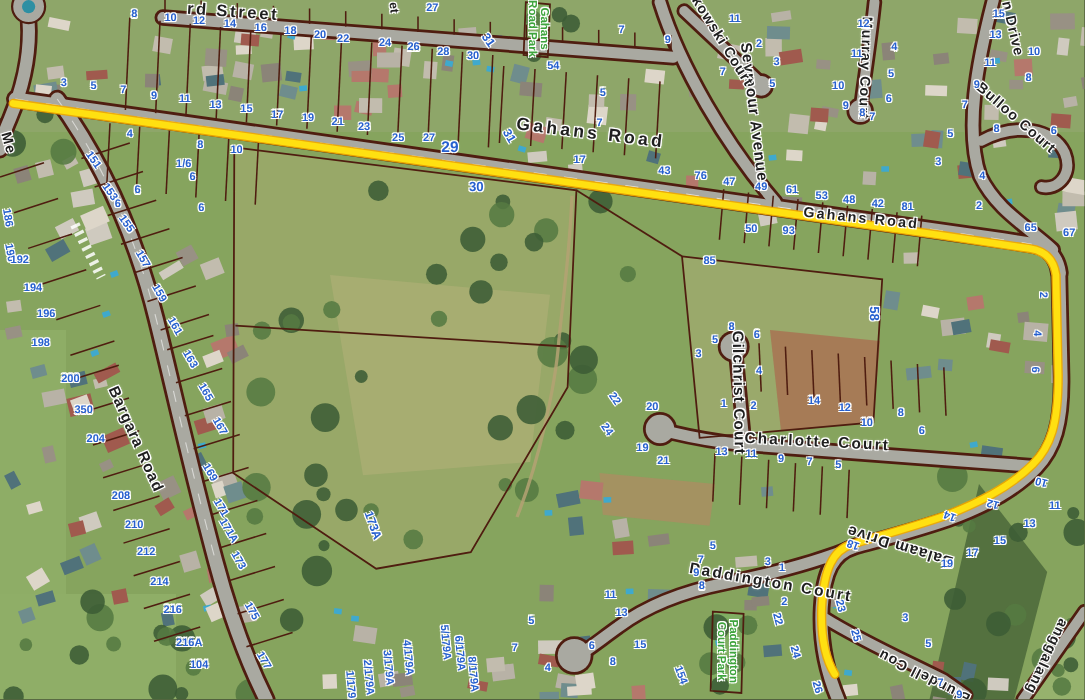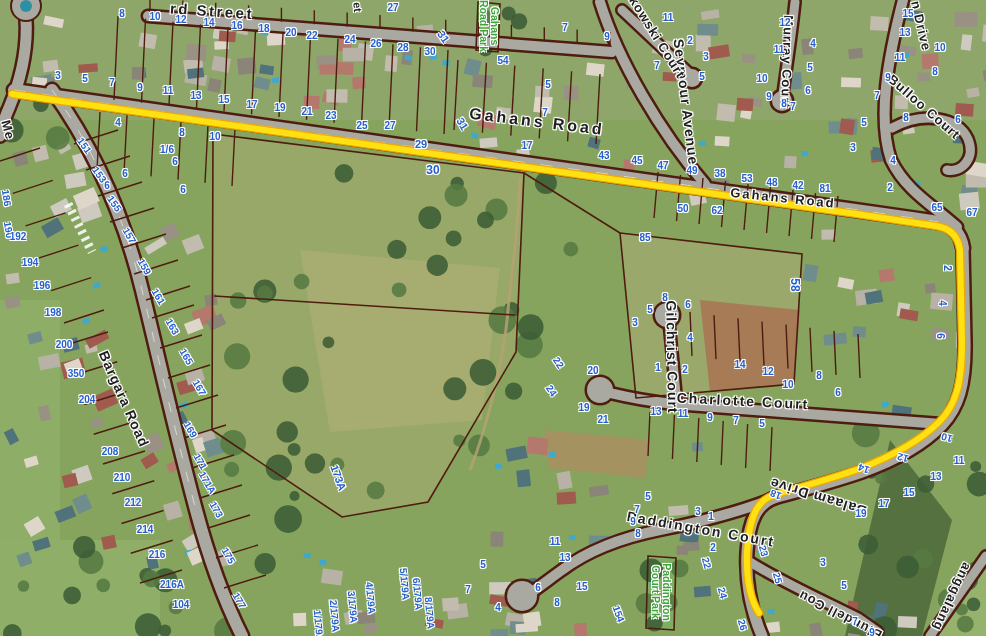--- a/index.html
+++ b/index.html
@@ -551,34 +551,34 @@
       <div class="lbl lot" style="left: 140px; top: 88px; transform: translate(-50%, -50%) rotate(0deg); font-size: 10px; color: rgb(38, 96, 207);">9</div>
       <div class="lbl lot" style="left: 168px; top: 91px; transform: translate(-50%, -50%) rotate(0deg); font-size: 10px; color: rgb(38, 96, 207);">11</div>
       <div class="lbl lot" style="left: 196px; top: 96px; transform: translate(-50%, -50%) rotate(0deg); font-size: 10px; color: rgb(38, 96, 207);">13</div>
       <div class="lbl lot" style="left: 224px; top: 100px; transform: translate(-50%, -50%) rotate(0deg); font-size: 10px; color: rgb(38, 96, 207);">15</div>
       <div class="lbl lot" style="left: 252px; top: 105px; transform: translate(-50%, -50%) rotate(0deg); font-size: 10px; color: rgb(38, 96, 207);">17</div>
       <div class="lbl lot" style="left: 280px; top: 108px; transform: translate(-50%, -50%) rotate(0deg); font-size: 10px; color: rgb(38, 96, 207);">19</div>
       <div class="lbl lot" style="left: 307px; top: 112px; transform: translate(-50%, -50%) rotate(0deg); font-size: 10px; color: rgb(38, 96, 207);">21</div>
       <div class="lbl lot" style="left: 331px; top: 116px; transform: translate(-50%, -50%) rotate(0deg); font-size: 10px; color: rgb(38, 96, 207);">23</div>
       <div class="lbl lot" style="left: 362px; top: 126px; transform: translate(-50%, -50%) rotate(0deg); font-size: 10px; color: rgb(38, 96, 207);">25</div>
       <div class="lbl lot" style="left: 390px; top: 126px; transform: translate(-50%, -50%) rotate(0deg); font-size: 10px; color: rgb(38, 96, 207);">27</div>
-      <div class="lbl lot" style="left: 409px; top: 145px; transform: translate(-50%, -50%) rotate(0deg); font-size: 11px; color: rgb(38, 96, 207); margin-left: 12px;">29</div>
+      <div class="lbl lot" style="left: 409px; top: 133px; transform: translate(-50%, -50%) rotate(0deg); font-size: 14px; color: rgb(38, 96, 207);">29</div>
       <div class="lbl lot" style="left: 503px; top: 61px; transform: translate(-50%, -50%) rotate(0deg); font-size: 10px; color: rgb(38, 96, 207);">54</div>
       <div class="lbl lot" style="left: 548px; top: 85px; transform: translate(-50%, -50%) rotate(0deg); font-size: 10px; color: rgb(38, 96, 207);">5</div>
       <div class="lbl lot" style="left: 545px; top: 113px; transform: translate(-50%, -50%) rotate(0deg); font-size: 10px; color: rgb(38, 96, 207);">7</div>
       <div class="lbl lot" style="left: 527px; top: 146px; transform: translate(-50%, -50%) rotate(0deg); font-size: 10px; color: rgb(38, 96, 207);">17</div>
       <div class="lbl lot" style="left: 565px; top: 28px; transform: translate(-50%, -50%) rotate(0deg); font-size: 10px; color: rgb(38, 96, 207);">7</div>
       <div class="lbl lot" style="left: 607px; top: 37px; transform: translate(-50%, -50%) rotate(0deg); font-size: 10px; color: rgb(38, 96, 207);">9</div>
       <div class="lbl lot" style="left: 668px; top: 18px; transform: translate(-50%, -50%) rotate(0deg); font-size: 10px; color: rgb(38, 96, 207);">11</div>
       <div class="lbl lot" style="left: 690px; top: 41px; transform: translate(-50%, -50%) rotate(0deg); font-size: 10px; color: rgb(38, 96, 207);">2</div>
       <div class="lbl lot" style="left: 706px; top: 57px; transform: translate(-50%, -50%) rotate(0deg); font-size: 10px; color: rgb(38, 96, 207);">3</div>
       <div class="lbl lot" style="left: 702px; top: 77px; transform: translate(-50%, -50%) rotate(0deg); font-size: 10px; color: rgb(38, 96, 207);">5</div>
       <div class="lbl lot" style="left: 657px; top: 66px; transform: translate(-50%, -50%) rotate(0deg); font-size: 10px; color: rgb(38, 96, 207);">7</div>
       <div class="lbl lot" style="left: 604px; top: 156px; transform: translate(-50%, -50%) rotate(0deg); font-size: 10px; color: rgb(38, 96, 207);">43</div>
-      <div class="lbl lot" style="left: 637px; top: 161px; transform: translate(-50%, -50%) rotate(0deg); font-size: 10px; color: rgb(38, 96, 207);">45</div>
+      <div class="lbl lot" style="left: 637px; top: 161px; transform: translate(-50%, -50%) rotate(0deg); font-size: 10px; color: rgb(38, 96, 207);">76</div>
       <div class="lbl lot" style="left: 785px; top: 23px; transform: translate(-50%, -50%) rotate(0deg); font-size: 10px; color: rgb(38, 96, 207);">12</div>
       <div class="lbl lot" style="left: 779px; top: 50px; transform: translate(-50%, -50%) rotate(0deg); font-size: 10px; color: rgb(38, 96, 207);">11</div>
       <div class="lbl lot" style="left: 762px; top: 79px; transform: translate(-50%, -50%) rotate(0deg); font-size: 10px; color: rgb(38, 96, 207);">10</div>
       <div class="lbl lot" style="left: 769px; top: 97px; transform: translate(-50%, -50%) rotate(0deg); font-size: 10px; color: rgb(38, 96, 207);">9</div>
       <div class="lbl lot" style="left: 784px; top: 104px; transform: translate(-50%, -50%) rotate(0deg); font-size: 10px; color: rgb(38, 96, 207);">8</div>
       <div class="lbl lot" style="left: 793px; top: 107px; transform: translate(-50%, -50%) rotate(0deg); font-size: 10px; color: rgb(38, 96, 207);">7</div>
       <div class="lbl lot" style="left: 813px; top: 44px; transform: translate(-50%, -50%) rotate(0deg); font-size: 10px; color: rgb(38, 96, 207);">4</div>
       <div class="lbl lot" style="left: 810px; top: 68px; transform: translate(-50%, -50%) rotate(0deg); font-size: 10px; color: rgb(38, 96, 207);">5</div>
       <div class="lbl lot" style="left: 808px; top: 91px; transform: translate(-50%, -50%) rotate(0deg); font-size: 10px; color: rgb(38, 96, 207);">6</div>
       <div class="lbl lot" style="left: 908px; top: 14px; transform: translate(-50%, -50%) rotate(0deg); font-size: 10px; color: rgb(38, 96, 207);">15</div>
@@ -589,27 +589,27 @@
       <div class="lbl lot" style="left: 864px; top: 123px; transform: translate(-50%, -50%) rotate(0deg); font-size: 10px; color: rgb(38, 96, 207);">5</div>
       <div class="lbl lot" style="left: 853px; top: 148px; transform: translate(-50%, -50%) rotate(0deg); font-size: 10px; color: rgb(38, 96, 207);">3</div>
       <div class="lbl lot" style="left: 940px; top: 48px; transform: translate(-50%, -50%) rotate(0deg); font-size: 10px; color: rgb(38, 96, 207);">10</div>
       <div class="lbl lot" style="left: 935px; top: 72px; transform: translate(-50%, -50%) rotate(0deg); font-size: 10px; color: rgb(38, 96, 207);">8</div>
       <div class="lbl lot" style="left: 906px; top: 118px; transform: translate(-50%, -50%) rotate(0deg); font-size: 10px; color: rgb(38, 96, 207);">8</div>
       <div class="lbl lot" style="left: 958px; top: 120px; transform: translate(-50%, -50%) rotate(0deg); font-size: 10px; color: rgb(38, 96, 207);">6</div>
       <div class="lbl lot" style="left: 893px; top: 161px; transform: translate(-50%, -50%) rotate(0deg); font-size: 10px; color: rgb(38, 96, 207);">4</div>
       <div class="lbl lot" style="left: 890px; top: 188px; transform: translate(-50%, -50%) rotate(0deg); font-size: 10px; color: rgb(38, 96, 207);">2</div>
       <div class="lbl lot" style="left: 663px; top: 166px; transform: translate(-50%, -50%) rotate(0deg); font-size: 10px; color: rgb(38, 96, 207);">47</div>
       <div class="lbl lot" style="left: 692px; top: 171px; transform: translate(-50%, -50%) rotate(0deg); font-size: 10px; color: rgb(38, 96, 207);">49</div>
-      <div class="lbl lot" style="left: 720px; top: 174px; transform: translate(-50%, -50%) rotate(0deg); font-size: 10px; color: rgb(38, 96, 207);">38</div>
+      <div class="lbl lot" style="left: 720px; top: 174px; transform: translate(-50%, -50%) rotate(0deg); font-size: 10px; color: rgb(38, 96, 207);">61</div>
       <div class="lbl lot" style="left: 747px; top: 179px; transform: translate(-50%, -50%) rotate(0deg); font-size: 10px; color: rgb(38, 96, 207);">53</div>
       <div class="lbl lot" style="left: 772px; top: 183px; transform: translate(-50%, -50%) rotate(0deg); font-size: 10px; color: rgb(38, 96, 207);">48</div>
       <div class="lbl lot" style="left: 798px; top: 186px; transform: translate(-50%, -50%) rotate(0deg); font-size: 10px; color: rgb(38, 96, 207);">42</div>
       <div class="lbl lot" style="left: 825px; top: 189px; transform: translate(-50%, -50%) rotate(0deg); font-size: 10px; color: rgb(38, 96, 207);">81</div>
       <div class="lbl lot" style="left: 683px; top: 209px; transform: translate(-50%, -50%) rotate(0deg); font-size: 10px; color: rgb(38, 96, 207);">50</div>
-      <div class="lbl lot" style="left: 717px; top: 211px; transform: translate(-50%, -50%) rotate(0deg); font-size: 10px; color: rgb(38, 96, 207);">62</div>
+      <div class="lbl lot" style="left: 717px; top: 211px; transform: translate(-50%, -50%) rotate(0deg); font-size: 10px; color: rgb(38, 96, 207);">93</div>
       <div class="lbl lot" style="left: 937px; top: 208px; transform: translate(-50%, -50%) rotate(0deg); font-size: 10px; color: rgb(38, 96, 207);">65</div>
       <div class="lbl lot" style="left: 972px; top: 213px; transform: translate(-50%, -50%) rotate(0deg); font-size: 10px; color: rgb(38, 96, 207);">67</div>
       <div class="lbl lot" style="left: 433px; top: 170px; transform: translate(-50%, -50%) rotate(0deg); font-size: 12px; color: rgb(38, 96, 207);">30</div>
       <div class="lbl lot" style="left: 795px; top: 285px; transform: translate(-50%, -50%) rotate(90deg); font-size: 12px; color: rgb(38, 96, 207);">58</div>
       <div class="lbl lot" style="left: 947px; top: 268px; transform: translate(-50%, -50%) rotate(90deg); font-size: 10px; color: rgb(38, 96, 207);">2</div>
       <div class="lbl lot" style="left: 942px; top: 303px; transform: translate(-50%, -50%) rotate(90deg); font-size: 10px; color: rgb(38, 96, 207);">4</div>
       <div class="lbl lot" style="left: 940px; top: 336px; transform: translate(-50%, -50%) rotate(90deg); font-size: 10px; color: rgb(38, 96, 207);">6</div>
       <div class="lbl lot" style="left: 118px; top: 123px; transform: translate(-50%, -50%) rotate(0deg); font-size: 10px; color: rgb(38, 96, 207);">4</div>
       <div class="lbl lot" style="left: 182px; top: 133px; transform: translate(-50%, -50%) rotate(0deg); font-size: 10px; color: rgb(38, 96, 207);">8</div>
       <div class="lbl lot" style="left: 215px; top: 137px; transform: translate(-50%, -50%) rotate(0deg); font-size: 10px; color: rgb(38, 96, 207);">10</div>
@@ -632,21 +632,21 @@
       <div class="lbl lot" style="left: 207px; top: 483px; transform: translate(-50%, -50%) rotate(60deg); font-size: 10px; color: rgb(38, 96, 207);">171A</div>
       <div class="lbl lot" style="left: 216px; top: 510px; transform: translate(-50%, -50%) rotate(60deg); font-size: 10px; color: rgb(38, 96, 207);">173</div>
       <div class="lbl lot" style="left: 228px; top: 556px; transform: translate(-50%, -50%) rotate(60deg); font-size: 10px; color: rgb(38, 96, 207);">175</div>
       <div class="lbl lot" style="left: 239px; top: 601px; transform: translate(-50%, -50%) rotate(60deg); font-size: 10px; color: rgb(38, 96, 207);">177</div>
       <div class="lbl lot" style="left: 338px; top: 478px; transform: translate(-50%, -50%) rotate(70deg); font-size: 11px; color: rgb(38, 96, 207);">173A</div>
       <div class="lbl lot" style="left: 6px; top: 198px; transform: translate(-50%, -50%) rotate(80deg); font-size: 10px; color: rgb(38, 96, 207);">186</div>
       <div class="lbl lot" style="left: 8px; top: 230px; transform: translate(-50%, -50%) rotate(80deg); font-size: 10px; color: rgb(38, 96, 207);">190</div>
       <div class="lbl lot" style="left: 18px; top: 237px; transform: translate(-50%, -50%) rotate(0deg); font-size: 10px; color: rgb(38, 96, 207);">192</div>
       <div class="lbl lot" style="left: 30px; top: 263px; transform: translate(-50%, -50%) rotate(0deg); font-size: 10px; color: rgb(38, 96, 207);">194</div>
       <div class="lbl lot" style="left: 42px; top: 286px; transform: translate(-50%, -50%) rotate(0deg); font-size: 10px; color: rgb(38, 96, 207);">196</div>
-      <div class="lbl lot" style="left: 53px; top: 313px; transform: translate(-50%, -50%) rotate(0deg); font-size: 10px; color: rgb(38, 96, 207);">198</div>
+      <div class="lbl lot" style="left: 37px; top: 313px; transform: translate(-50%, -50%) rotate(0deg); font-size: 10px; color: rgb(38, 96, 207);">198</div>
       <div class="lbl lot" style="left: 64px; top: 345px; transform: translate(-50%, -50%) rotate(0deg); font-size: 10px; color: rgb(38, 96, 207);">200</div>
       <div class="lbl lot" style="left: 76px; top: 374px; transform: translate(-50%, -50%) rotate(0deg); font-size: 10px; color: rgb(38, 96, 207);">350</div>
       <div class="lbl lot" style="left: 87px; top: 400px; transform: translate(-50%, -50%) rotate(0deg); font-size: 10px; color: rgb(38, 96, 207);">204</div>
       <div class="lbl lot" style="left: 110px; top: 452px; transform: translate(-50%, -50%) rotate(0deg); font-size: 10px; color: rgb(38, 96, 207);">208</div>
       <div class="lbl lot" style="left: 122px; top: 478px; transform: translate(-50%, -50%) rotate(0deg); font-size: 10px; color: rgb(38, 96, 207);">210</div>
       <div class="lbl lot" style="left: 133px; top: 503px; transform: translate(-50%, -50%) rotate(0deg); font-size: 10px; color: rgb(38, 96, 207);">212</div>
       <div class="lbl lot" style="left: 145px; top: 530px; transform: translate(-50%, -50%) rotate(0deg); font-size: 10px; color: rgb(38, 96, 207);">214</div>
       <div class="lbl lot" style="left: 157px; top: 555px; transform: translate(-50%, -50%) rotate(0deg); font-size: 10px; color: rgb(38, 96, 207);">216</div>
       <div class="lbl lot" style="left: 172px; top: 585px; transform: translate(-50%, -50%) rotate(0deg); font-size: 10px; color: rgb(38, 96, 207);">216A</div>
       <div class="lbl lot" style="left: 181px; top: 605px; transform: translate(-50%, -50%) rotate(0deg); font-size: 10px; color: rgb(38, 96, 207);">104</div>

